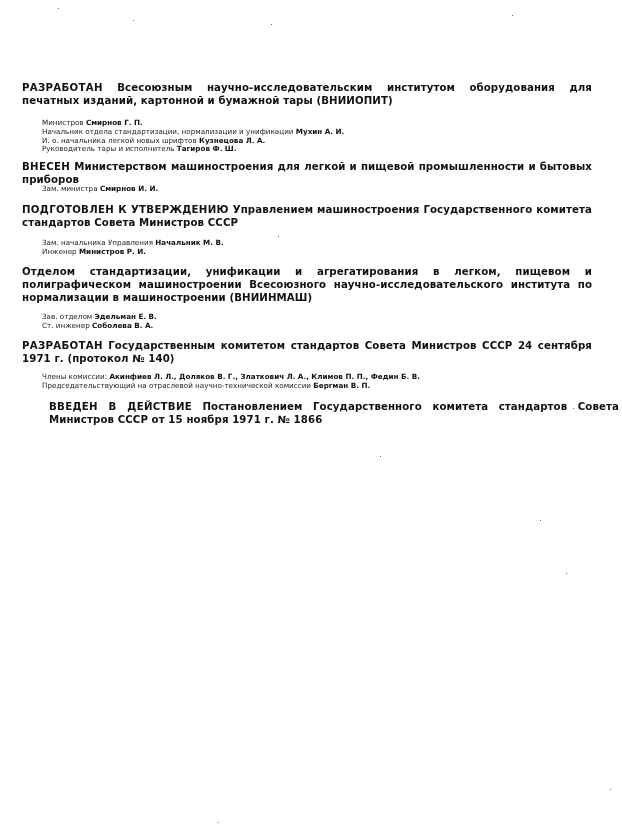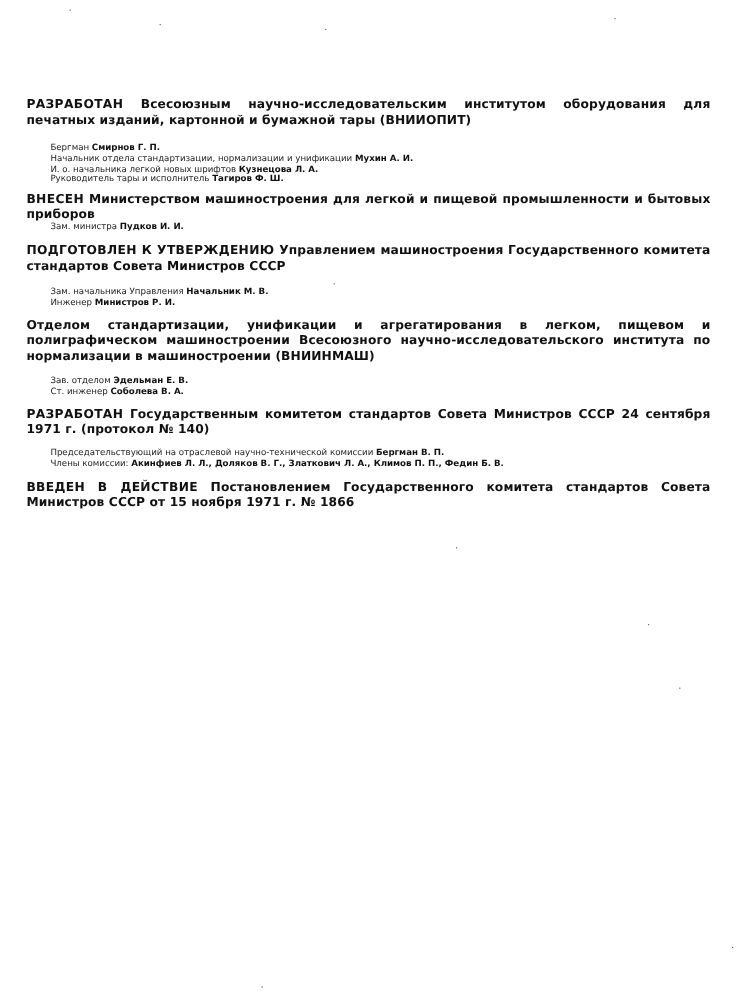--- a/index.html
+++ b/index.html
@@ -16,32 +16,32 @@
 </head>
 <body>
 
 <div class="page">
 
   <div class="block head" style="top:81px;">
     <span class="kw">РАЗРАБОТАН</span>
     <span>Всесоюзным научно-исследовательским институтом оборудования для печатных изданий, картонной и бумажной тары (ВНИИОПИТ)</span>
   </div>
   <div class="sub" style="top:119px;">
-    <div><span>Бергман</span> <b>Смирнов Г. П.</b></div>
+    <div><span>Министров</span> <b>Смирнов Г. П.</b></div>
     <div><span>Начальник отдела стандартизации, нормализации и унификации</span> <b>Мухин А. И.</b></div>
     <div><span>И. о. начальника легкой новых шрифтов</span> <b>Кузнецова Л. А.</b></div>
     <div><span>Руководитель тары и исполнитель</span> <b>Тагиров Ф. Ш.</b></div>
   </div>
 
   <div class="block head" style="top:160px;">
     <span class="kw">ВНЕСЕН</span>
     <span>Министерством машиностроения для легкой и пищевой промышленности и бытовых приборов</span>
   </div>
   <div class="sub" style="top:185px;">
-    <div><span>Зам. министра</span> <b>Пудков И. И.</b></div>
+    <div><span>Зам. министра</span> <b>Смирнов И. И.</b></div>
   </div>
 
   <div class="block head" style="top:203px;">
     <span class="kw">ПОДГОТОВЛЕН К УТВЕРЖДЕНИЮ</span>
     <span>Управлением машиностроения Государственного комитета стандартов Совета Министров СССР</span>
   </div>
   <div class="sub" style="top:239px;">
     <div><span>Зам. начальника Управления</span> <b>Начальник М. В.</b></div>
     <div><span>Инженер</span> <b>Министров Р. И.</b></div>
   </div>
@@ -52,25 +52,25 @@
   <div class="sub" style="top:313px;">
     <div><span>Зав. отделом</span> <b>Эдельман Е. В.</b></div>
     <div><span>Ст. инженер</span> <b>Соболева В. А.</b></div>
   </div>
 
   <div class="block head" style="top:339px;">
     <span class="kw">РАЗРАБОТАН</span>
     <span>Государственным комитетом стандартов Совета Министров СССР  24 сентября  1971 г. (протокол №  140)</span>
   </div>
   <div class="sub" style="top:373px;">
+    <div><span>Члены комиссии:</span> <b>Акинфиев Л. Л., Доляков В. Г., Златкович Л. А., Климов П. П., Федин Б. В.</b></div>
     <div><span>Председательствующий на отраслевой научно-технической комиссии</span> <b>Бергман В. П.</b></div>
-    <div><span>Члены комиссии:</span> <b>Акинфиев Л. Л., Доляков В. Г., Златкович Л. А., Климов П. П., Федин Б. В.</b></div>
   </div>
 
-  <div class="block head" style="top:400px;">
+  <div class="block head" style="top:400px;margin-left:27px;">
     <span class="kw">ВВЕДЕН В ДЕЙСТВИЕ</span>
     <span>Постановлением Государственного комитета стандартов Совета Министров СССР от 15 ноября 1971 г. № 1866</span>
   </div>
 
   <div class="speck" style="left:58px;top:8px;"></div>
   <div class="speck" style="left:133px;top:20px;"></div>
   <div class="speck" style="left:271px;top:24px;"></div>
   <div class="speck" style="left:512px;top:15px;"></div>
   <div class="speck" style="left:278px;top:236px;"></div>
   <div class="speck" style="left:380px;top:456px;"></div>

